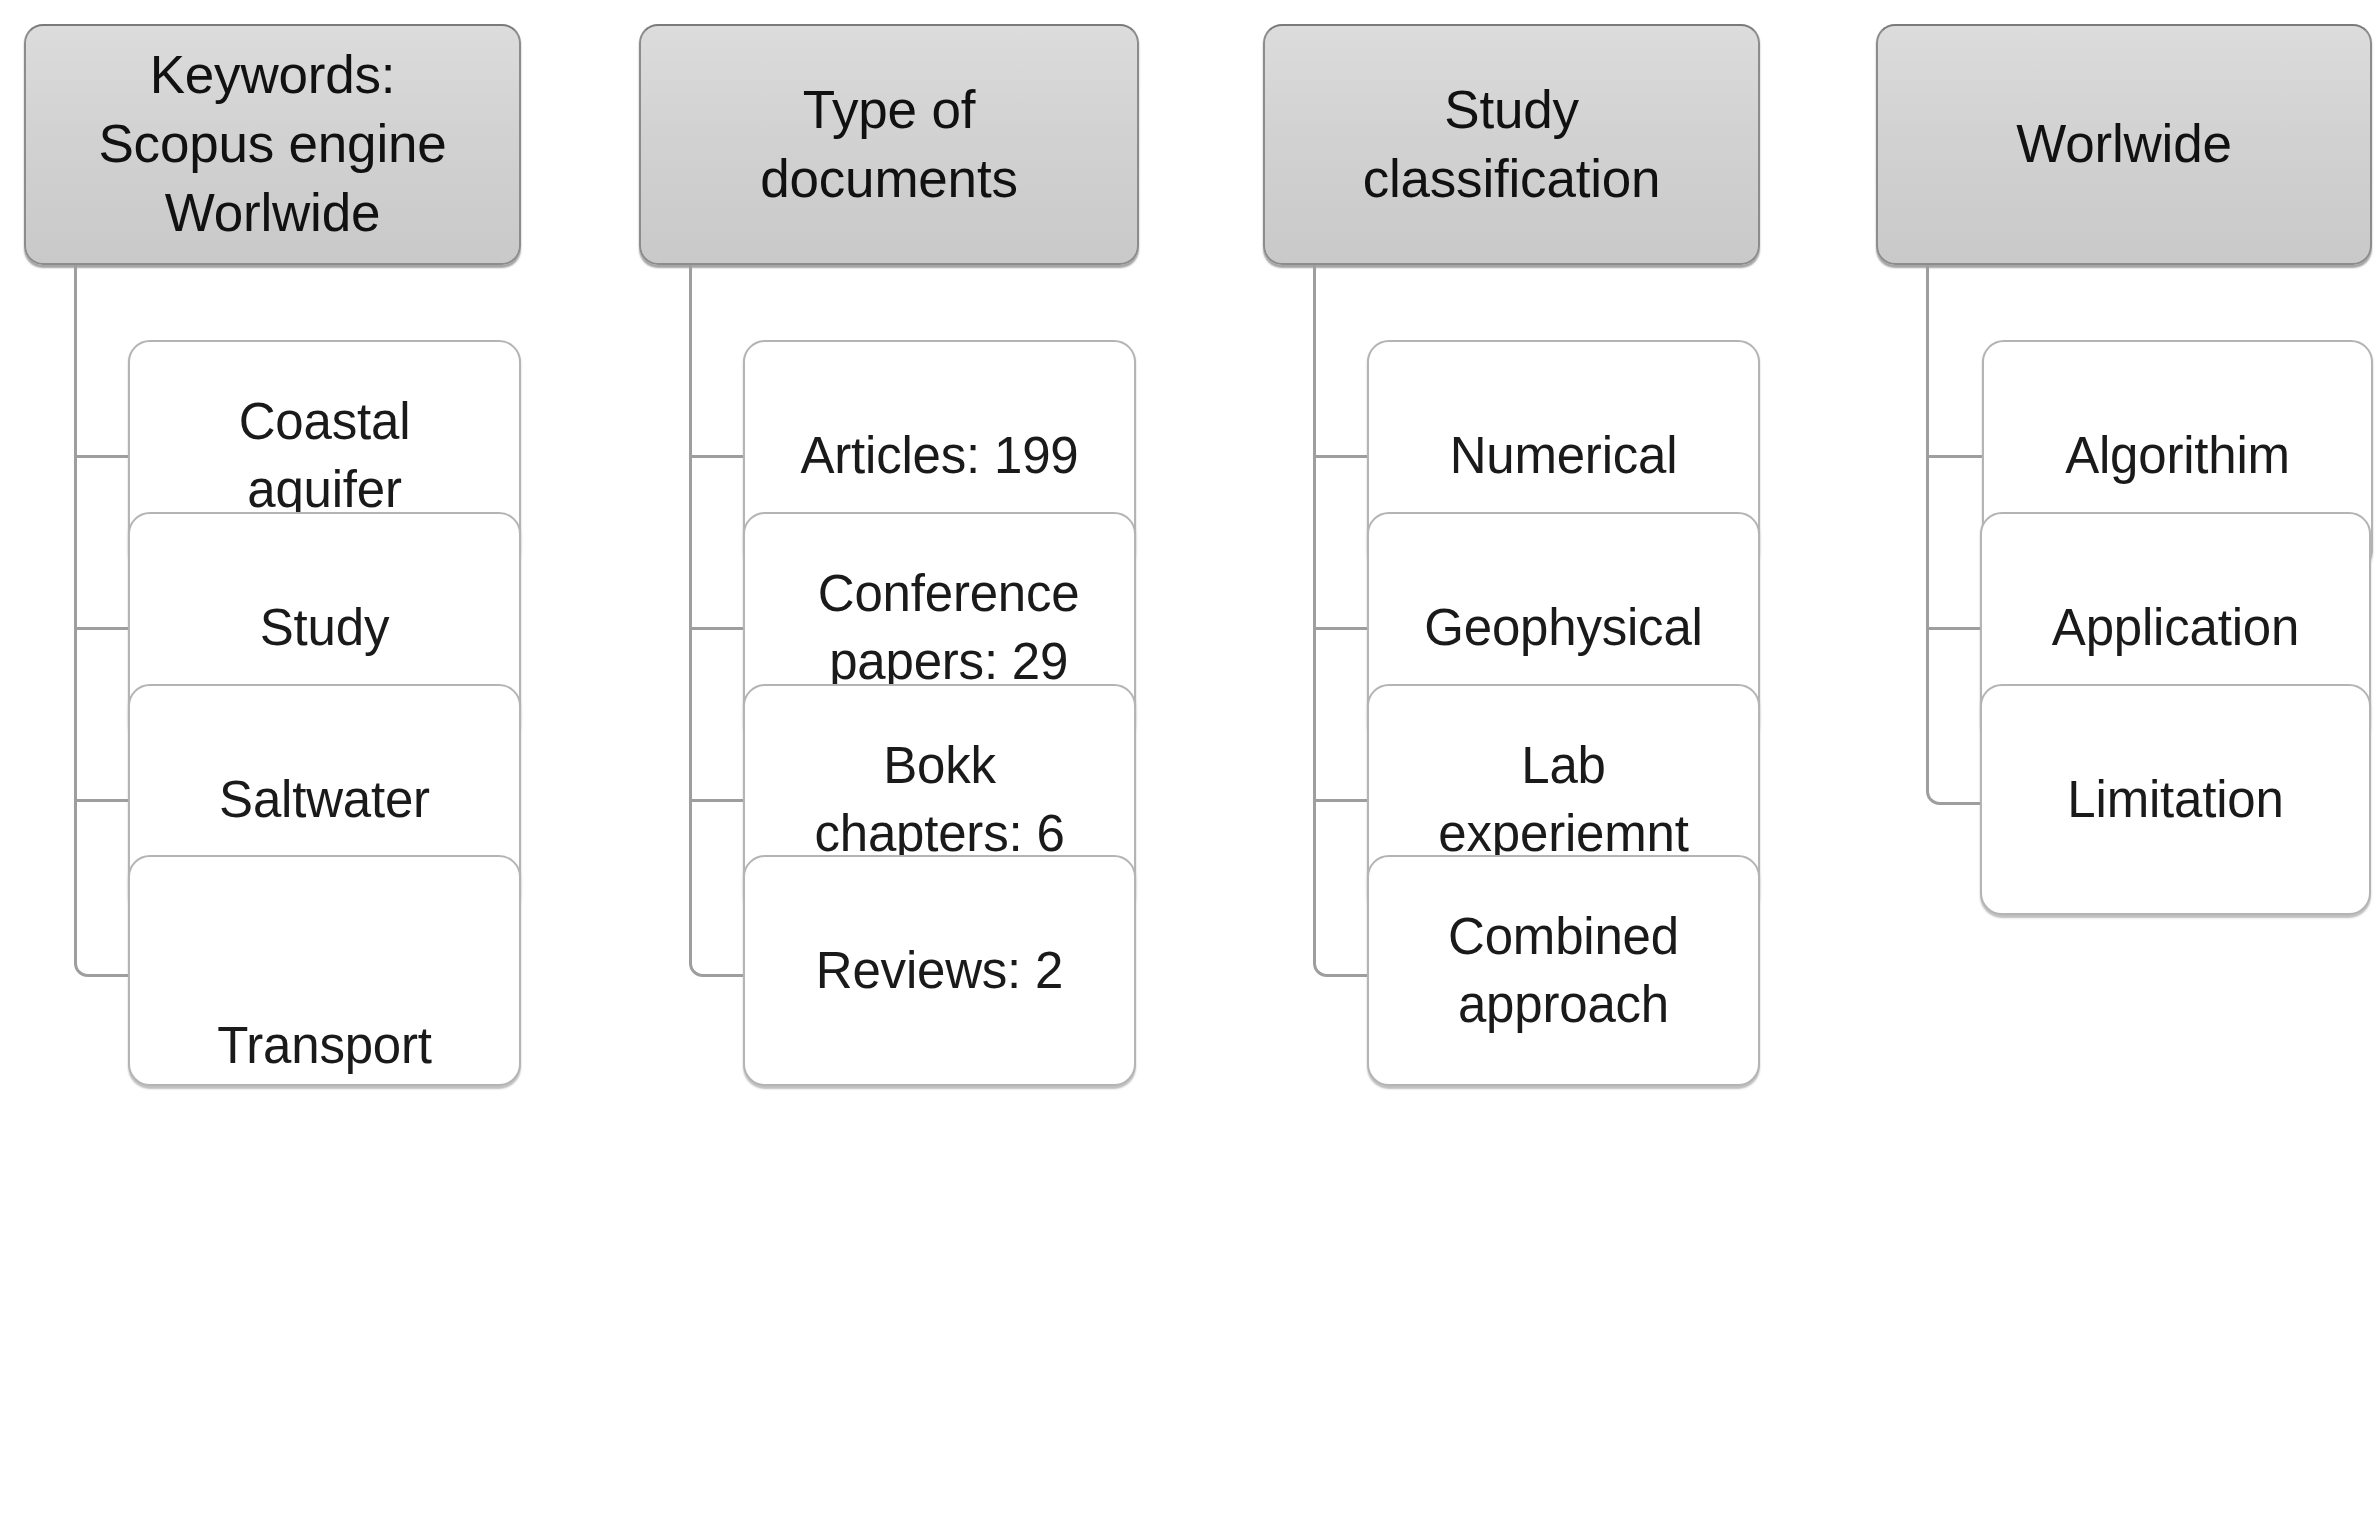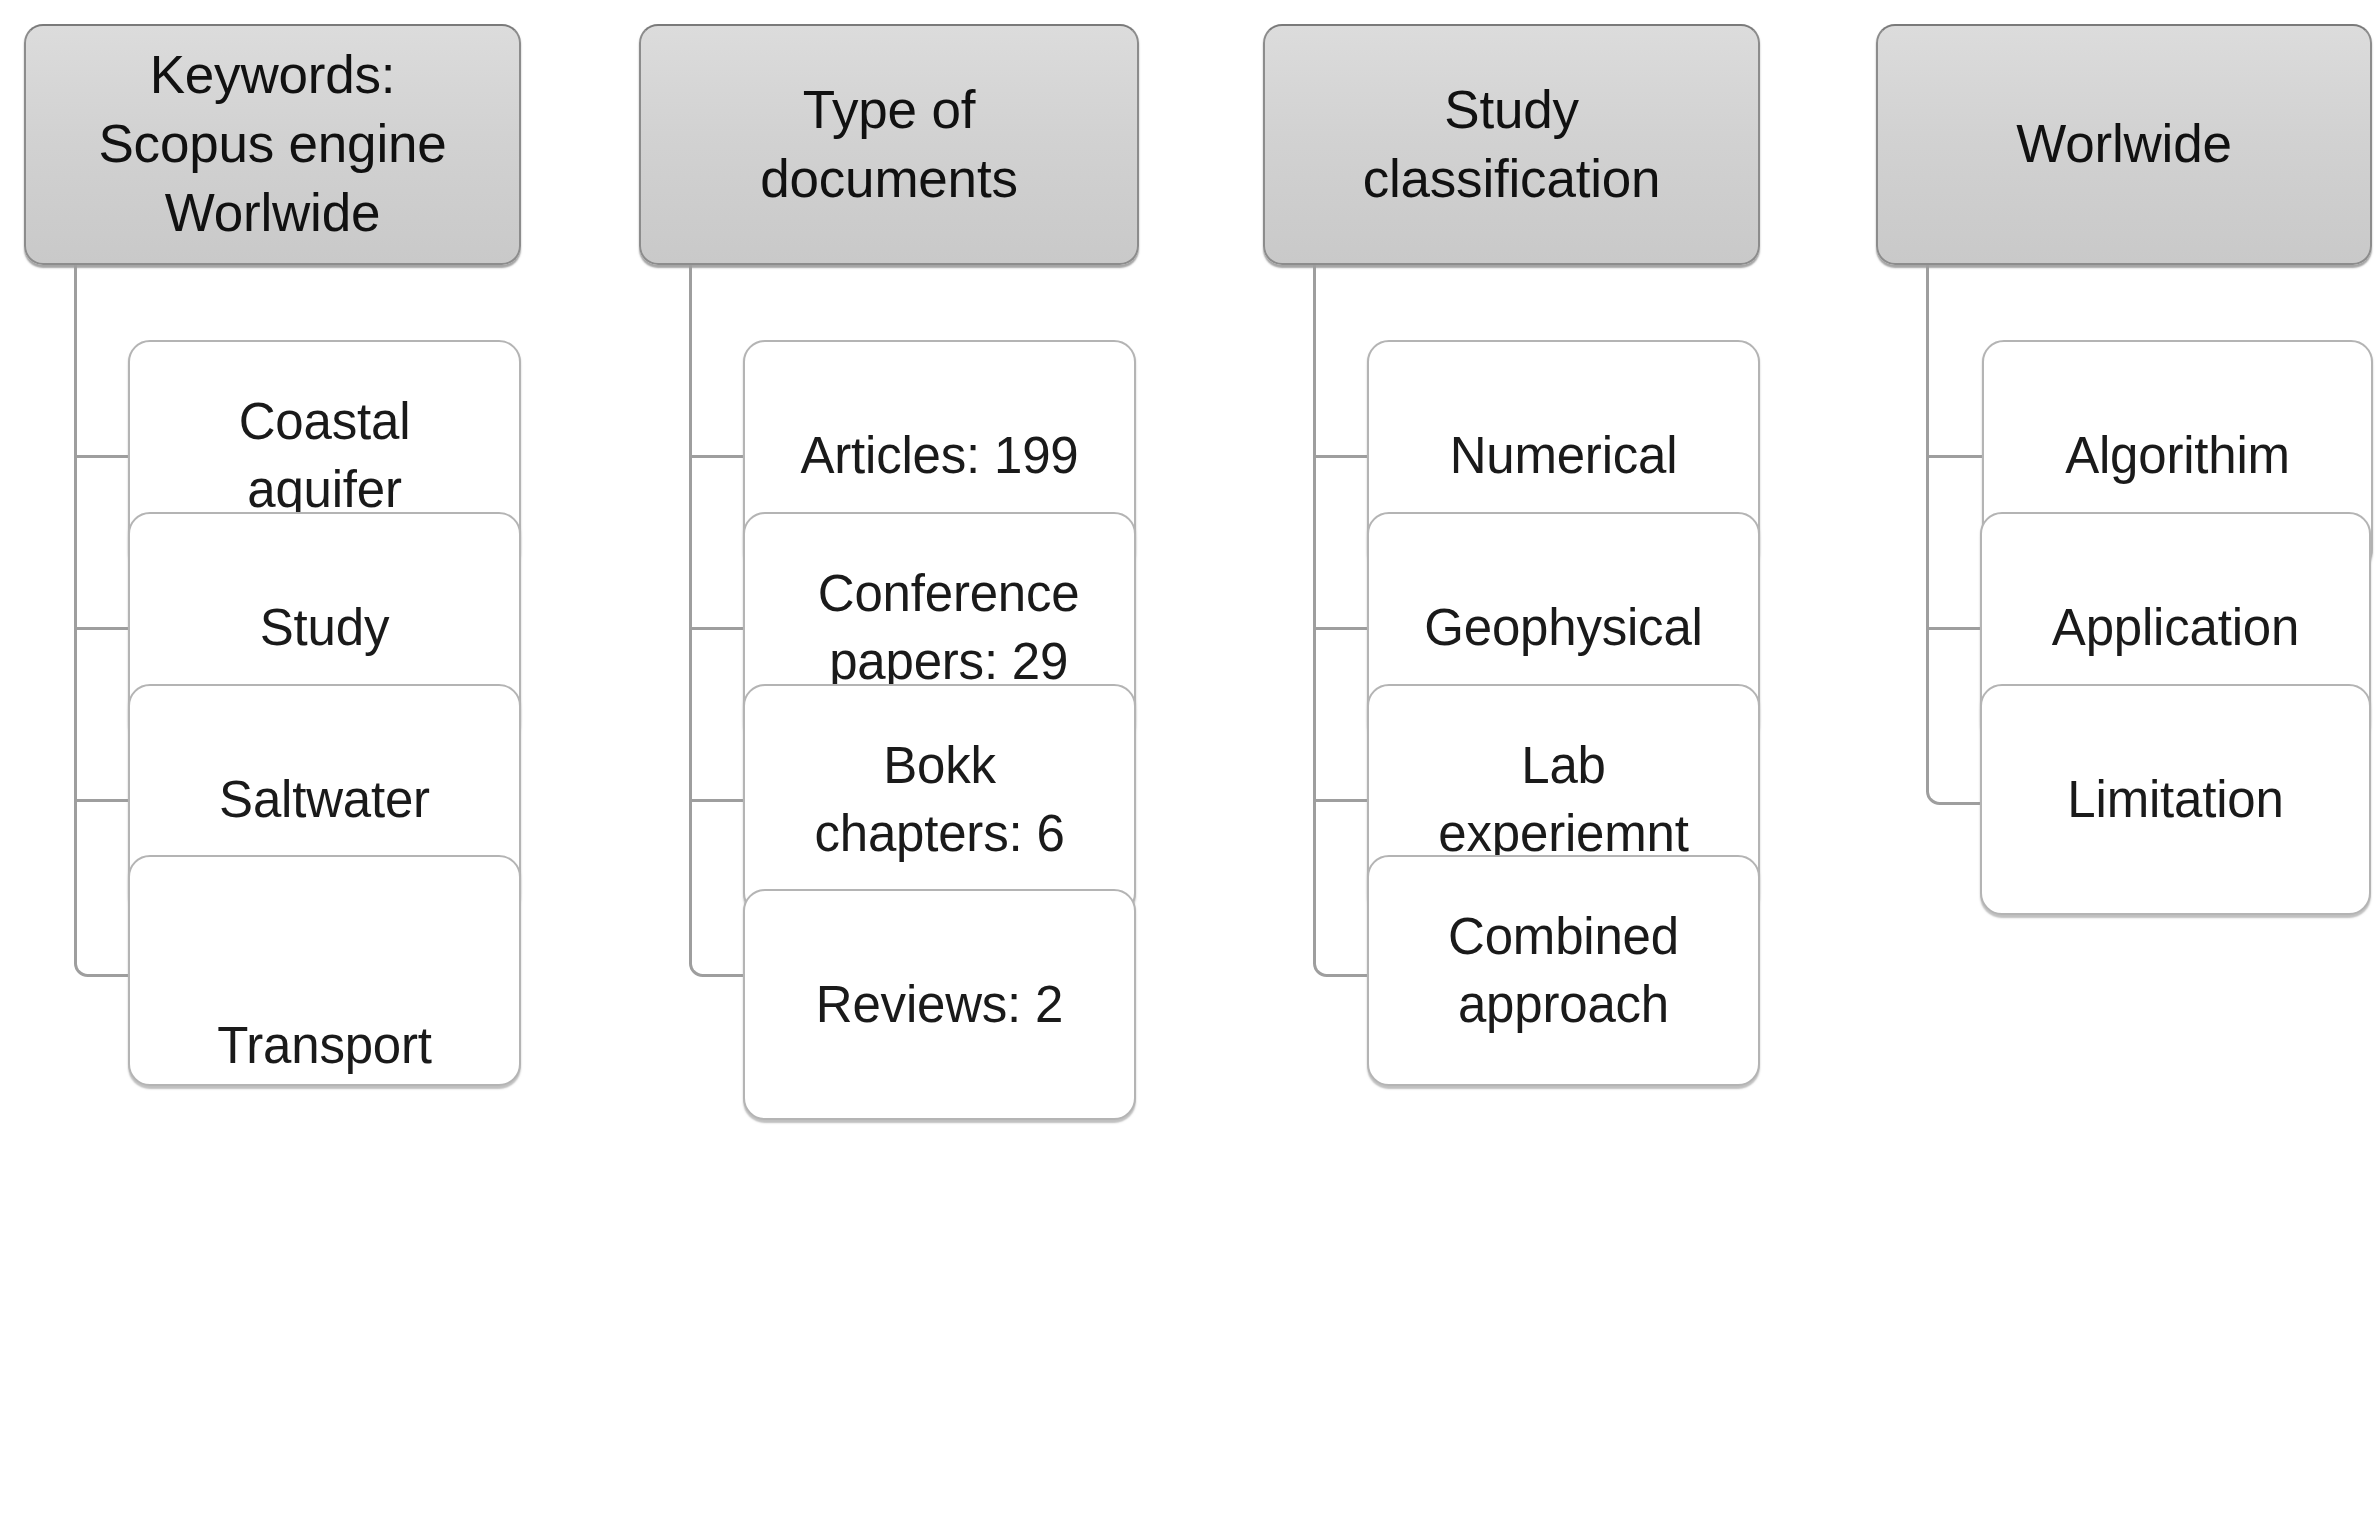--- a/index.html
+++ b/index.html
@@ -160,21 +160,21 @@
     <div class="child-node" style="left:104px; top:512px; width:393px; height:231px;padding-left:32px;">
       <span class="child-label">Conference
 papers: 29</span>
     </div>
 
     <div class="child-node" style="left:104px; top:684px; width:393px; height:231px;">
       <span class="child-label">Bokk
 chapters: 6</span>
     </div>
 
-    <div class="child-node" style="left:104px; top:889px; width:393px; height:231px;">
+    <div class="child-node" style="left:104px; top:855px; width:393px; height:231px;">
       <span class="child-label">Reviews: 2</span>
     </div>
   </div>
 
   <div class="column" style="left:1263px; width:497px;">
 
     <div class="header-node">
       <span class="header-label">Study
 classification</span>
     </div>

